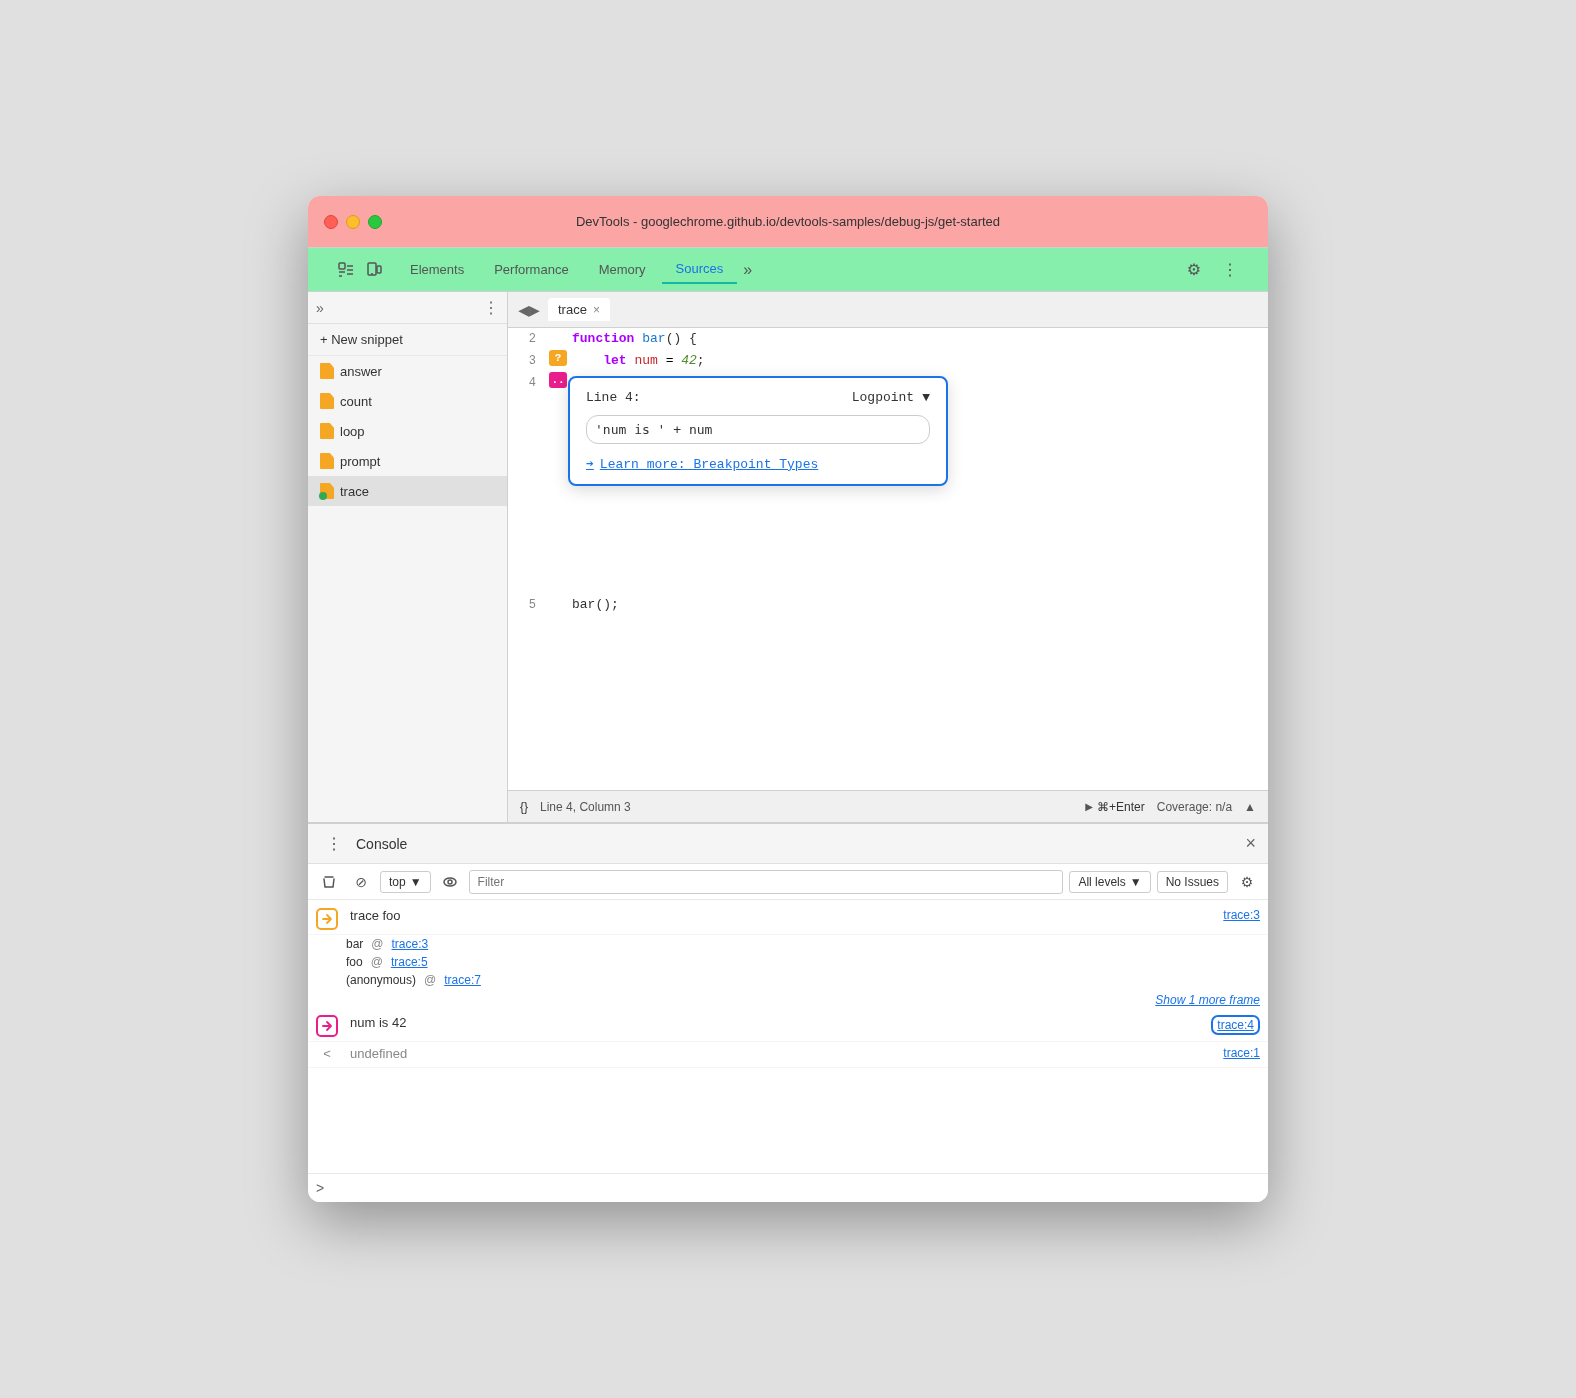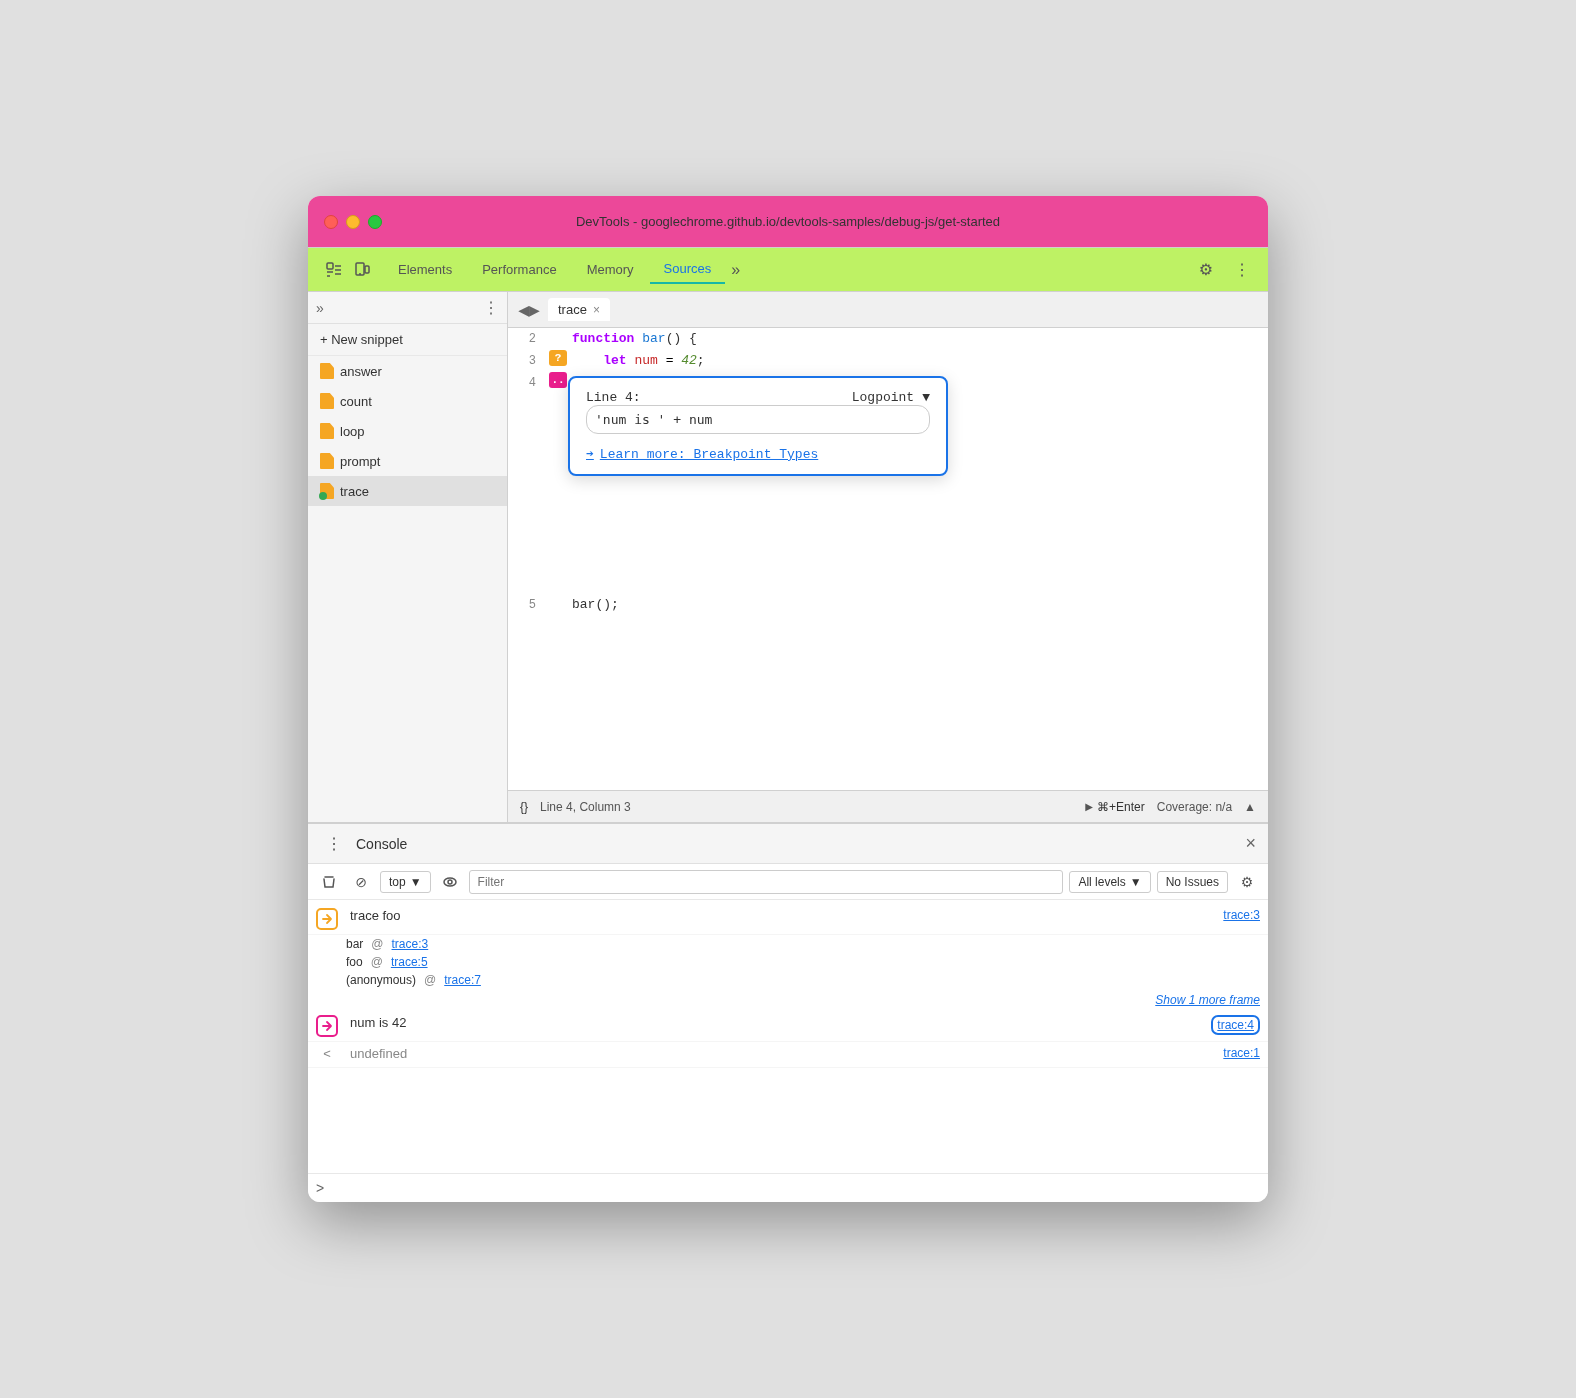--- a/index.html
+++ b/index.html
@@ -13,21 +13,21 @@
     }
     .window {
       width: 960px;
       background: #f5f5f5;
       border-radius: 12px;
       box-shadow: 0 20px 60px rgba(0,0,0,0.35);
       overflow: hidden;
     }
     
     .title-bar {
-      background: #ec4899;
+      background: #fca5a5;
       height: 52px;
       display: flex;
       align-items: center;
       padding: 0 16px;
       border-bottom: 1px solid #d0d0d0;
       position: relative;
     }
     .traffic-lights {
       display: flex;
       gap: 8px;
@@ -45,26 +45,26 @@
       position: absolute;
       left: 50%;
       transform: translateX(-50%);
       font-size: 13px;
       color: #333;
       font-weight: 500;
       white-space: nowrap;
     }
     
     .devtools-tabs {
-      background: #bef264;
+      background: #86efac;
       border-bottom: 1px solid #d0d0d0;
       display: flex;
       align-items: center;
       height: 44px;
-      padding: 0 12px;
+      padding: 0 24px;
     }
     .dt-nav-btn {
       width: 28px;
       height: 28px;
       display: flex;
       align-items: center;
       justify-content: center;
       cursor: pointer;
       border-radius: 4px;
       color: #555;
@@ -291,20 +291,21 @@
       border: 2px solid #1a73e8;
       border-radius: 8px;
       box-shadow: 0 4px 16px rgba(0,0,0,0.15);
       z-index: 10;
       padding: 12px 16px;
     }
     .logpoint-header {
       display: flex;
       align-items: center;
       justify-content: space-between;
+      margin-bottom: 10px;
     }
     .logpoint-title {
       font-size: 13px;
       color: #333;
     }
     .logpoint-dropdown {
       display: flex;
       align-items: center;
       gap: 8px;
       font-size: 13px;

